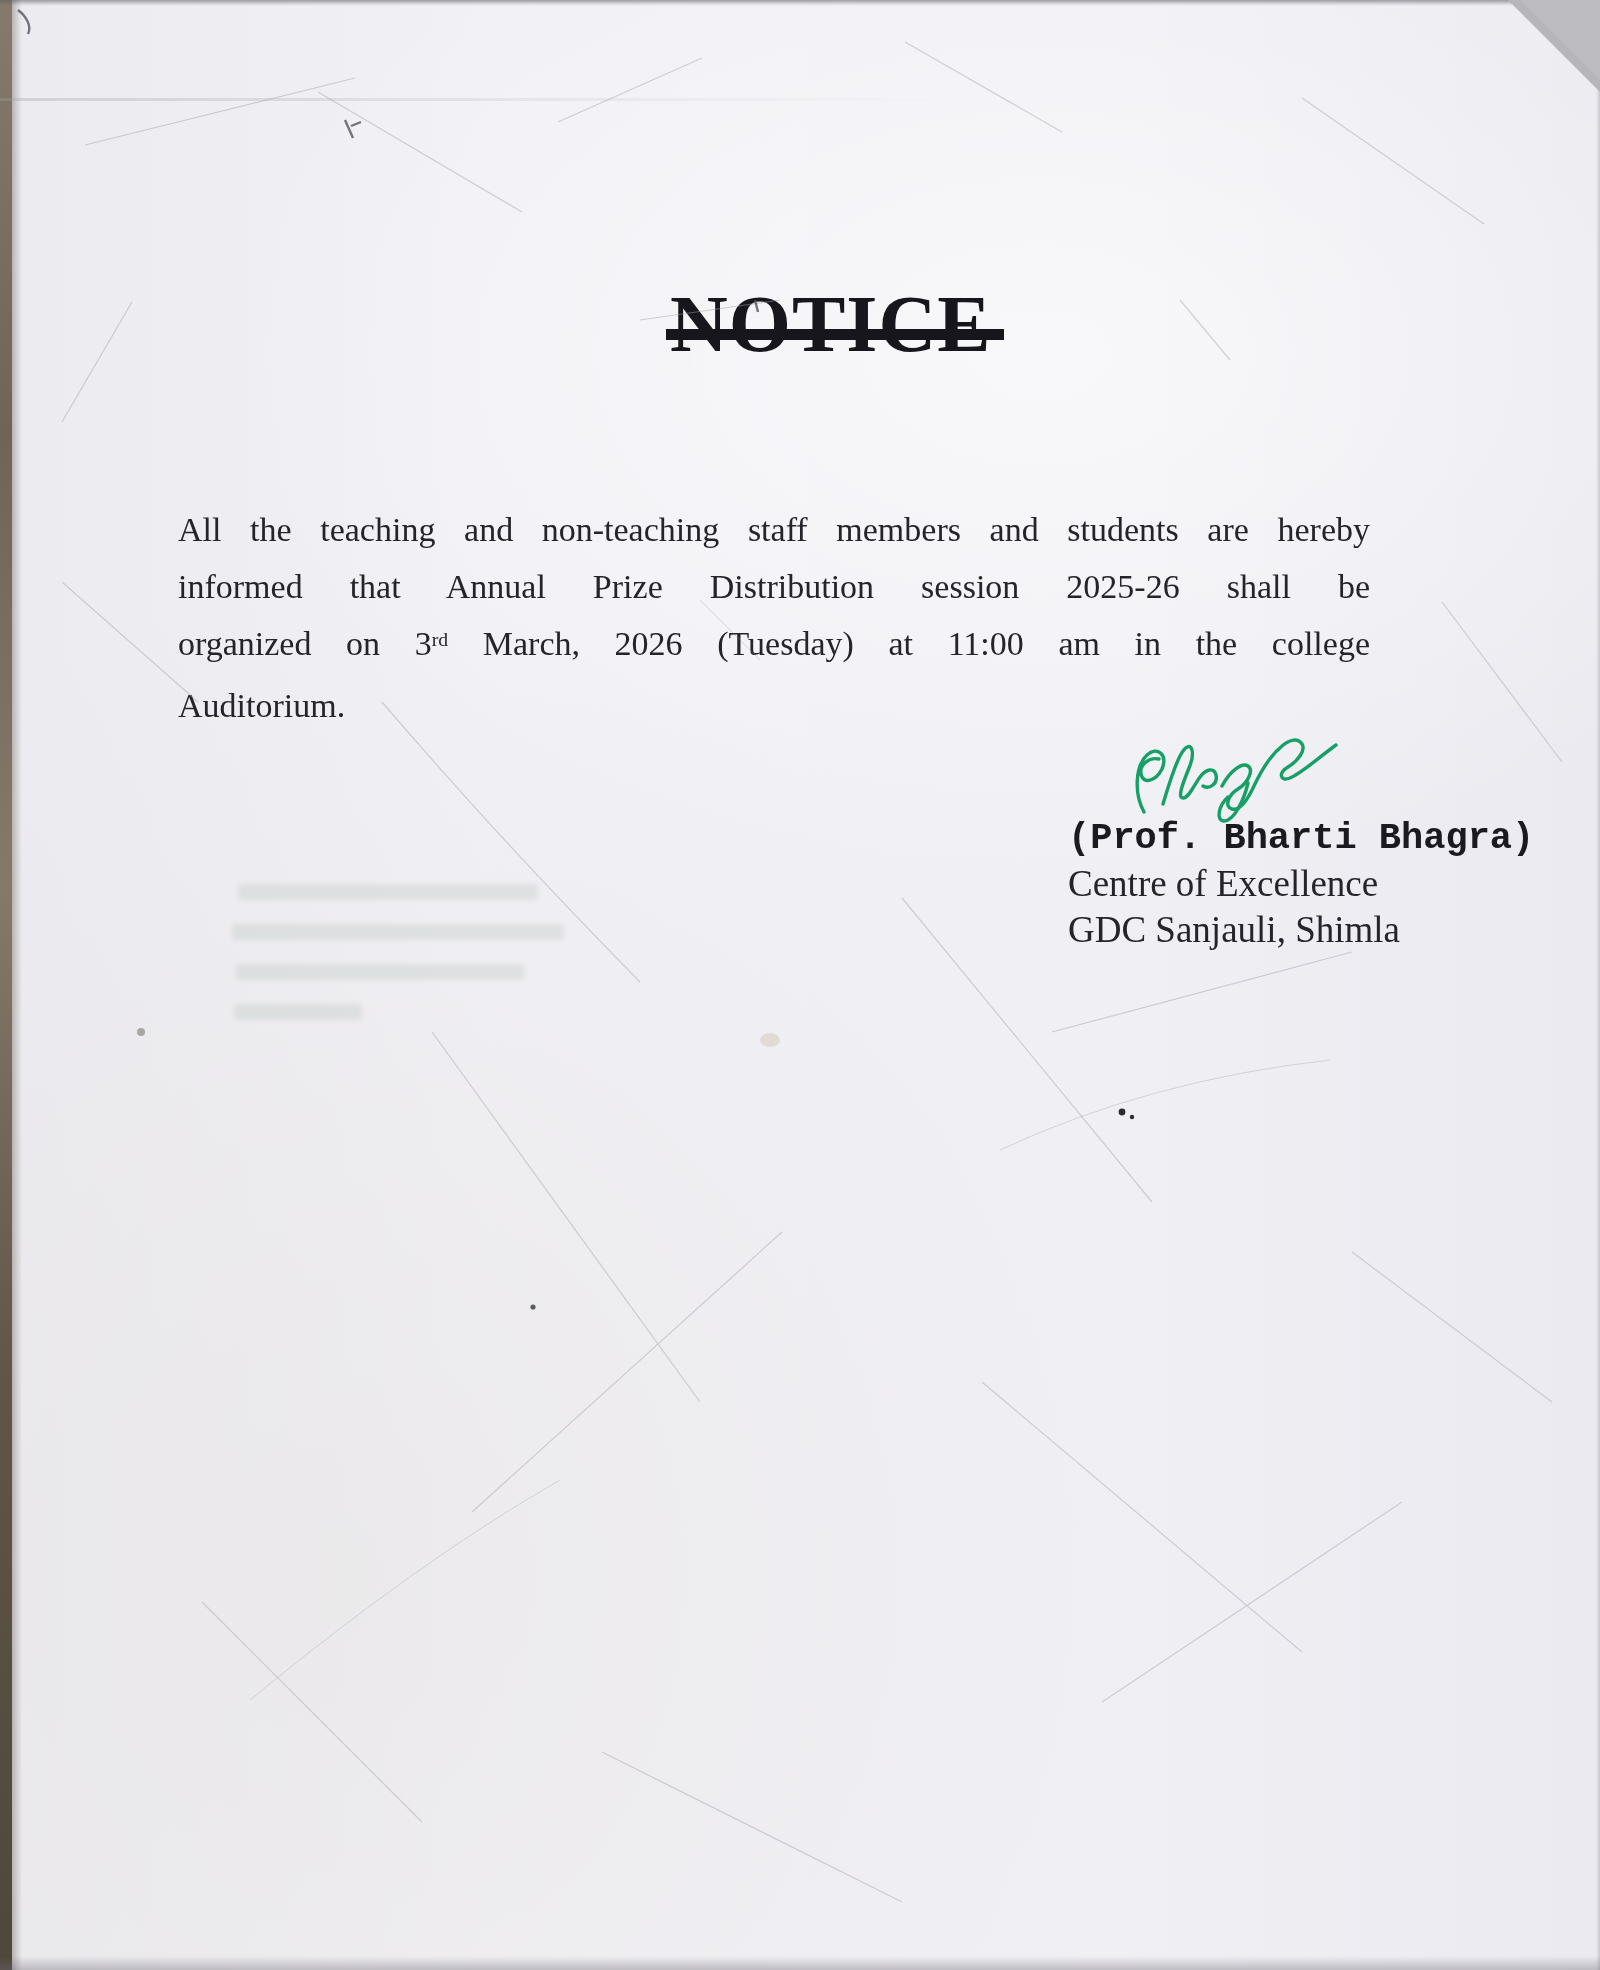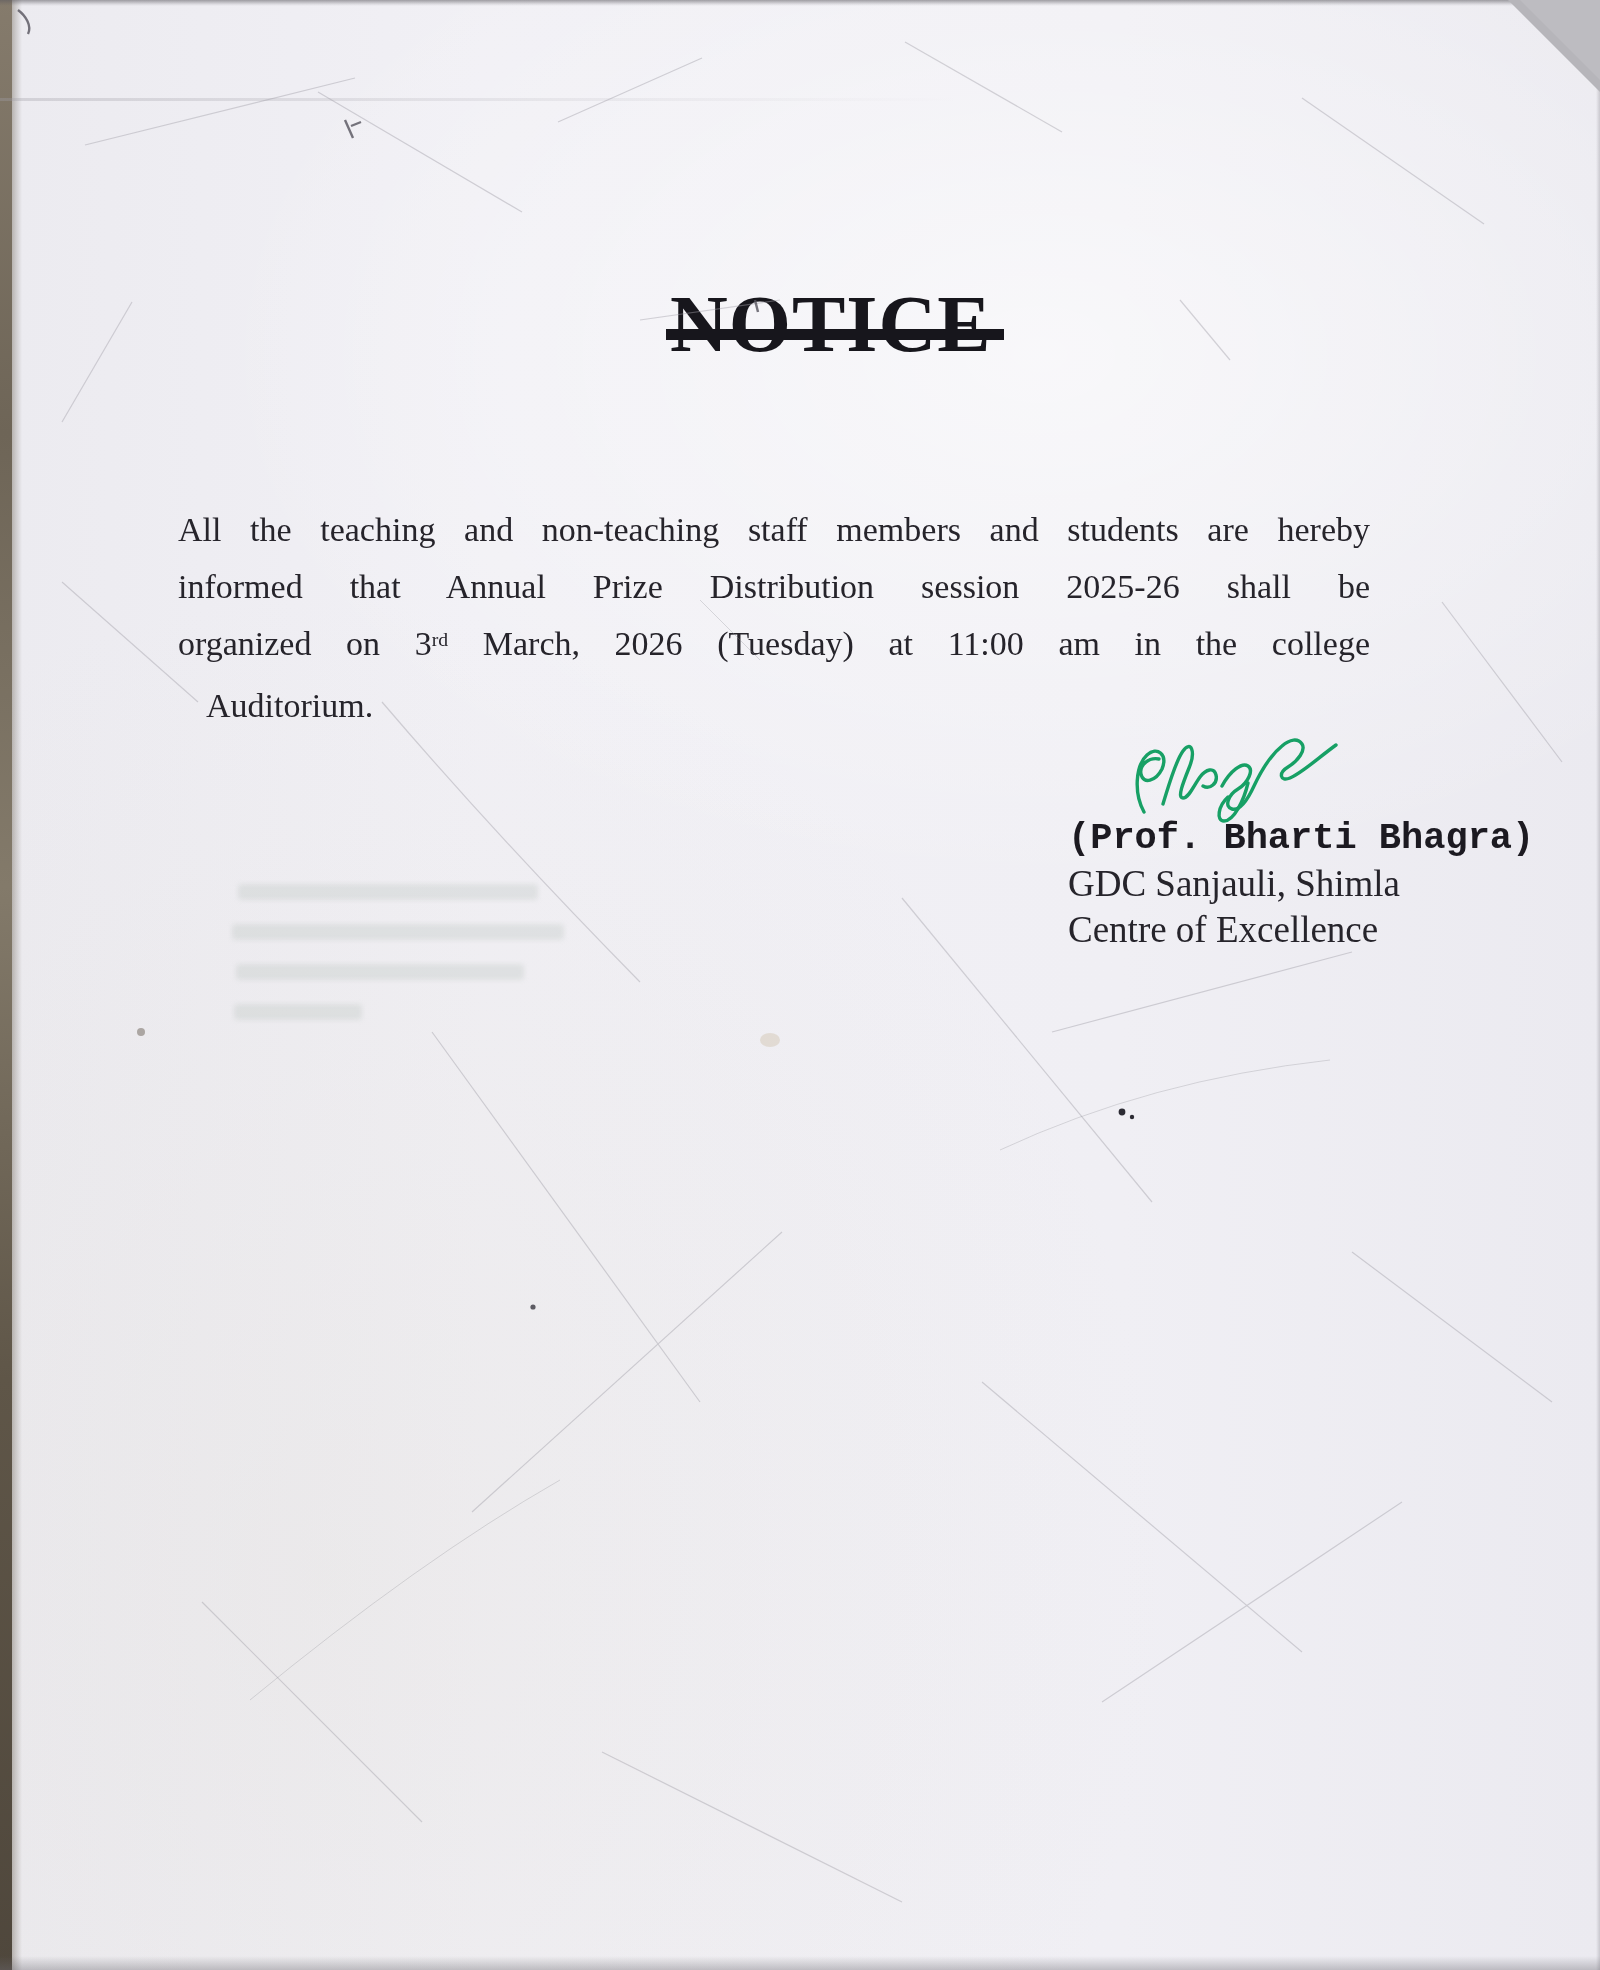--- a/index.html
+++ b/index.html
@@ -89,21 +89,20 @@
   }
   .body-line {
     line-height: 57px;
     text-align: justify;
     text-align-last: justify;
     white-space: normal;
   }
   .body-line.last {
     text-align: center;
     text-align-last: left;
-    margin-left: 28px;
   }
   .sig-block {
     position: absolute;
     left: 1068px; top: 815px;
     font-size: 37px;
     line-height: 46px;
     white-space: nowrap;
   }
   .sig-block .bold { font-weight: 700; color: #1c1a21; font-family: Liberation Mono, monospace; }
   .signature-svg {
@@ -156,22 +155,22 @@
     <g fill="none" stroke="#17a065" stroke-width="3.4" stroke-linecap="round" stroke-linejoin="round">
       <path d="M 16 90 C 6 72 7 44 19 33 C 29 24 40 32 34 47 C 28 59 15 63 13 52 C 11 43 21 35 31 37"></path>
       <path d="M 35 82 C 41 63 47 40 55 29 C 63 18 68 29 61 46 C 55 61 49 76 55 76 C 61 76 66 63 72 55 C 78 47 86 45 88 53 C 90 61 82 68 75 64"></path>
       <path d="M 94 64 C 102 49 114 40 120 44 C 126 48 120 61 110 67 C 100 73 96 85 104 87 C 112 89 120 77 126 64 C 134 47 144 32 154 24 C 162 17 170 16 174 22 C 178 28 170 39 160 45 C 150 51 152 60 162 56 C 174 51 190 36 208 23"></path>
       <path d="M 120 61 C 116 78 106 99 96 99 C 88 99 90 84 100 75"></path>
     </g>
   </svg>
 
   <div class="sig-block">
     <div class="bold">(Prof. Bharti Bhagra)</div>
+    <div>Centre of Excellence</div>
     <div>GDC Sanjauli, Shimla</div>
-    <div>Centre of Excellence</div>
   </div>
 
   <div class="ghost" style="left:238px; top:884px; width:300px; height:16px;"></div>
   <div class="ghost" style="left:232px; top:924px; width:332px; height:16px;"></div>
   <div class="ghost" style="left:236px; top:964px; width:288px; height:16px;"></div>
   <div class="ghost" style="left:234px; top:1004px; width:128px; height:16px;"></div>
 
   <svg class="scratches" viewBox="0 0 1600 1970" aria-hidden="true">
     <g stroke="#a3a1aa" stroke-width="1.2" opacity="0.45" fill="none">
       <path d="M 85 145 L 355 78"></path>

